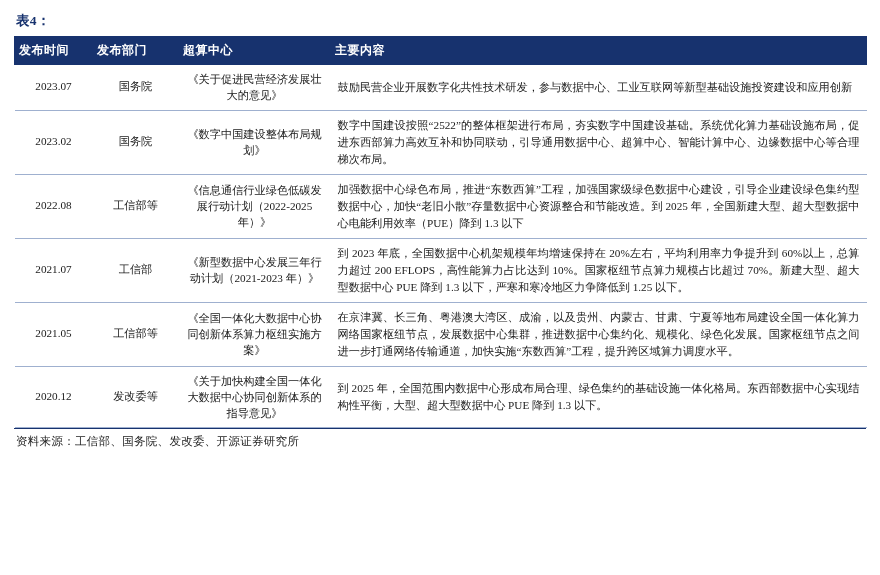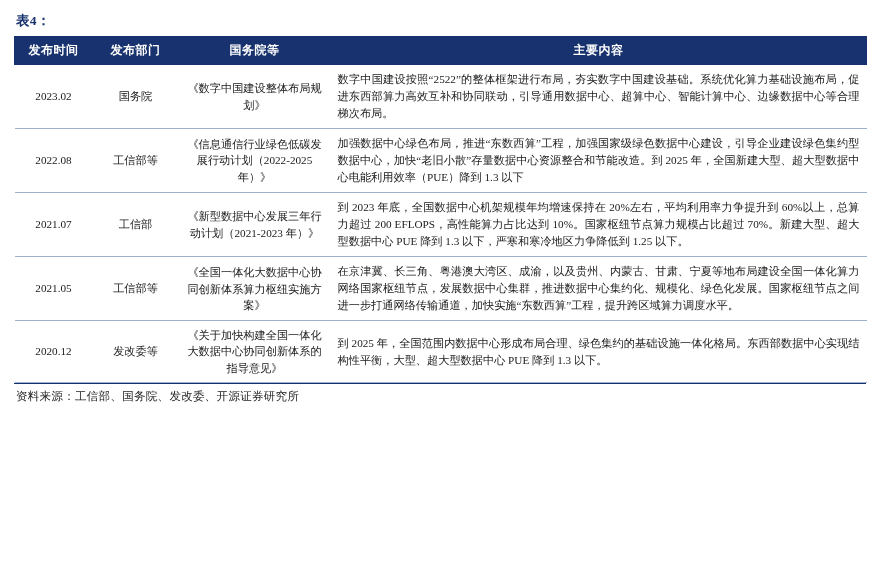--- a/index.html
+++ b/index.html
@@ -40,21 +40,21 @@
     font-size: 11.2px;
     line-height: 1.42;
   }
   table.policy th {
     background: #17326e;
     color: #ffffff;
     font-weight: bold;
     font-size: 12px;
     padding: 5px 4px;
     border: 1px solid #17326e;
-    text-align: center;
+    text-align: left;
     letter-spacing: 0.5px;
   }
   table.policy td {
     border-top: 1px solid #9fb0cf;
     border-bottom: 1px solid #9fb0cf;
     border-left: none;
     border-right: none;
     padding: 6px 7px;
     vertical-align: middle;
     color: #1a1a1a;
@@ -101,25 +101,31 @@
     <colgroup>
       <col class="w-date">
       <col class="w-dept">
       <col class="w-name">
       <col class="w-content">
     </colgroup>
     <thead>
       <tr>
         <th>发布时间</th>
         <th>发布部门</th>
-        <th>国务院等</th>
+        <th>超算中心</th>
         <th>主要内容</th>
       </tr>
     </thead>
     <tbody>
+      <tr>
+        <td class="c-date">2023.07</td>
+        <td class="c-dept">国务院</td>
+        <td class="c-name">《关于促进民营经济发展壮大的意见》</td>
+        <td class="c-content">鼓励民营企业开展数字化共性技术研发，参与数据中心、工业互联网等新型基础设施投资建设和应用创新</td>
+      </tr>
       <tr>
         <td class="c-date">2023.02</td>
         <td class="c-dept">国务院</td>
         <td class="c-name">《数字中国建设整体布局规划》</td>
         <td class="c-content">数字中国建设按照“2522”的整体框架进行布局，夯实数字中国建设基础。系统优化算力基础设施布局，促进东西部算力高效互补和协同联动，引导通用数据中心、超算中心、智能计算中心、边缘数据中心等合理梯次布局。</td>
       </tr>
       <tr>
         <td class="c-date">2022.08</td>
         <td class="c-dept">工信部等</td>
         <td class="c-name">《信息通信行业绿色低碳发展行动计划（2022-2025 年）》</td>

